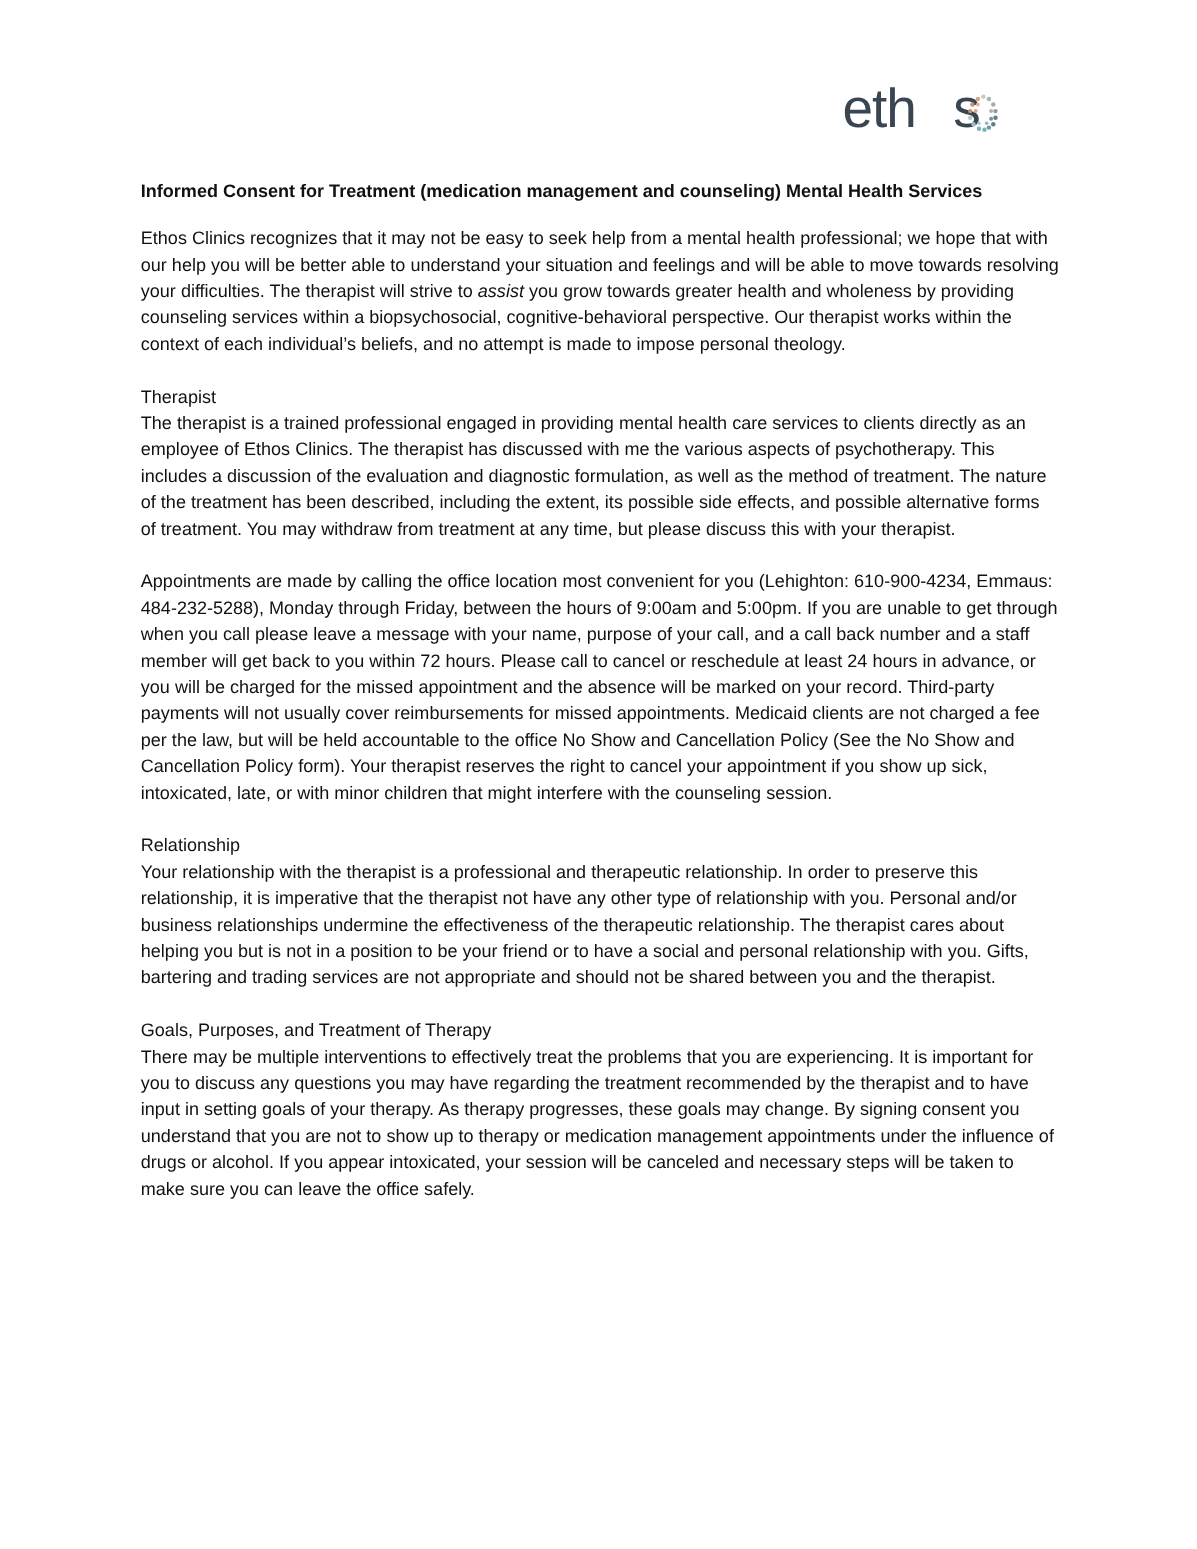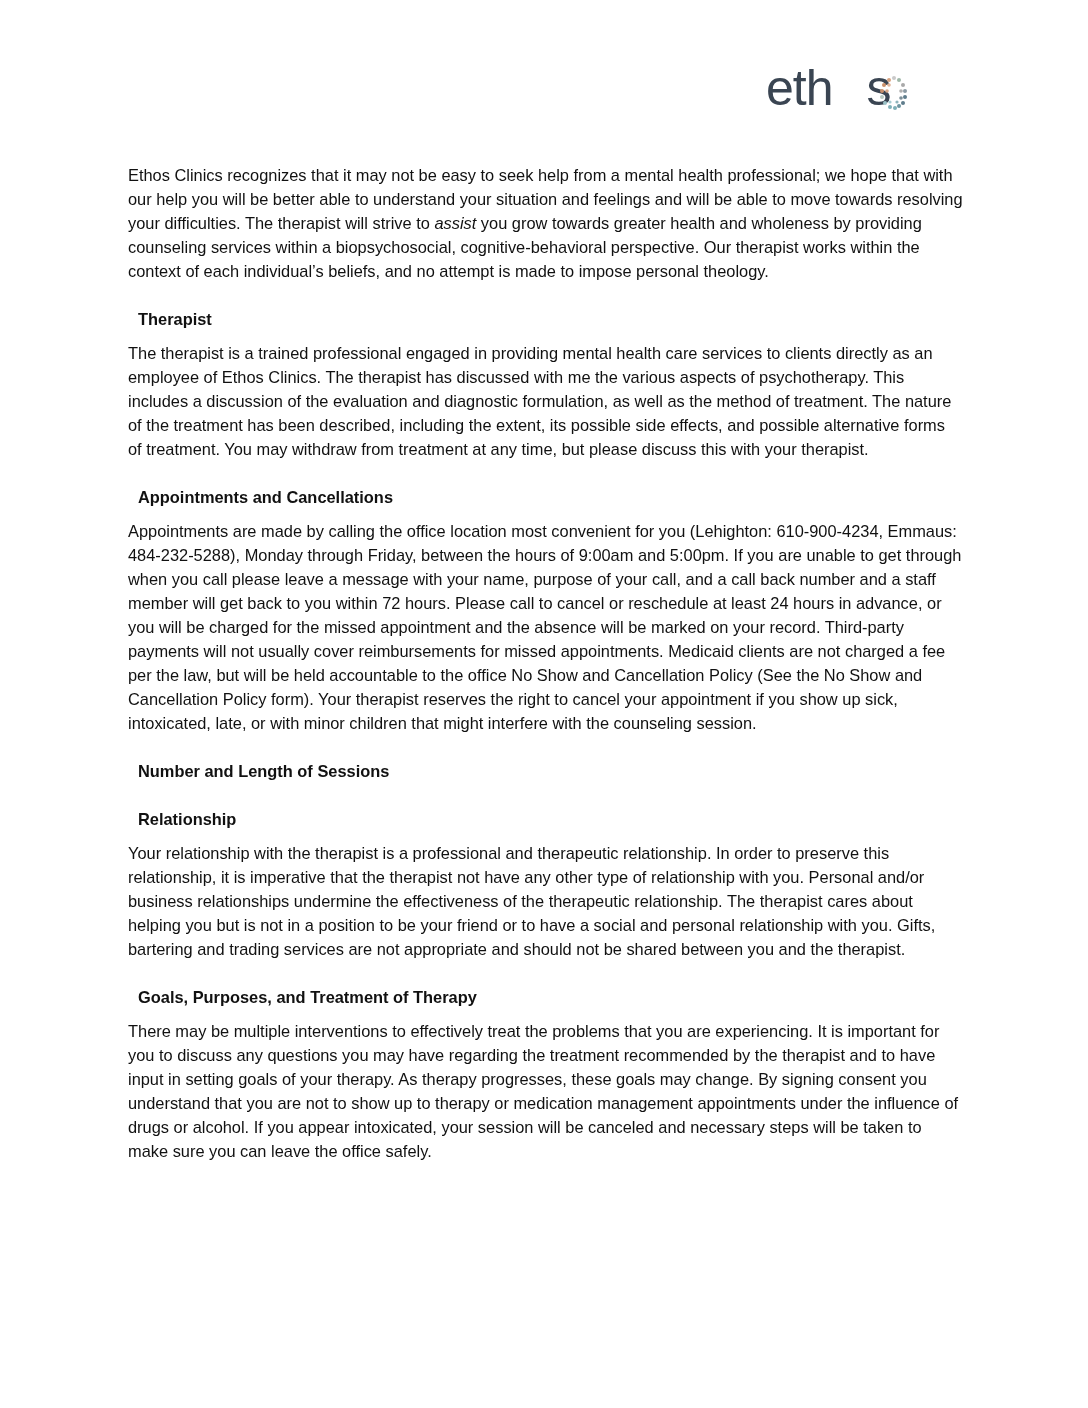--- a/index.html
+++ b/index.html
@@ -1,27 +1,27 @@
 <!DOCTYPE html>
 <html><head>
 <meta charset="utf-8">
 <style>
   html, body { margin: 0; padding: 0; background: #ffffff; }
   body { width: 1088px; height: 1408px; position: relative; overflow: hidden;
          font-family: "Liberation Sans", sans-serif; color: #111111; }
-  .logo { position: absolute; left: 766px; top: 66px; width: 170px; height: 50px; }
+  .logo { position: absolute; left: 766px; top: 76px; width: 170px; height: 50px; }
   .logo-text { position: absolute; left: 0; top: -6px; font-size: 50px; color: #3a4552;
                font-family: "Liberation Sans", sans-serif; letter-spacing: -1px; line-height: 56px; }
   .logo-text .o-slot { display: inline-block; width: 34px; }
   .logo-dots { position: absolute; left: 111px; top: 8px; width: 34px; height: 40px; }
   .page { position: absolute; left: 128px; top: 163px; width: 835px; }
   .title { font-weight: bold; font-size: 16.4px; line-height: 22px; margin: 0 0 20px 0; }
   .para { font-size: 16.4px; line-height: 24px; margin: 0; }
   .section { margin-top: 24px; }
-  .heading { font-weight: bold; font-size: 16.4px; line-height: 24px; margin: 10px; }
+  .heading { font-weight: normal; font-size: 16.4px; line-height: 24px; margin: 0; }
   em { font-style: italic; }
 </style>
 </head>
 <body>
 
 <div class="logo">
   <div class="logo-text"><span>eth</span><span class="o-slot"></span><span>s</span></div>
   <svg class="logo-dots" viewBox="0 0 34 40">
     <g>
       <circle cx="12" cy="6" r="2" fill="#d7a27f"></circle>
@@ -42,35 +42,34 @@
       <circle cx="13" cy="33" r="2" fill="#7fb0b8"></circle>
       <circle cx="18" cy="34" r="2" fill="#7fb0b8"></circle>
       <circle cx="22" cy="32" r="2" fill="#6e95a0"></circle>
       <circle cx="13" cy="28" r="1.6" fill="#a8cdd2"></circle>
       <circle cx="20" cy="28" r="1.6" fill="#8fb5bd"></circle>
     </g>
   </svg>
 </div>
 
 <div class="page">
+  <h1 class="title">Informed Consent for Treatment (medication management and counseling) Mental Health Services</h1>
 
   <p class="para"><span>Ethos Clinics recognizes that it may not be easy to seek help from a mental health professional; we hope that with our help you will be better able to understand your situation and feelings and will be able to move towards resolving your difficulties. The therapist will strive to </span><em>assist</em><span> you grow towards greater health and wholeness by providing counseling services within a biopsychosocial, cognitive-behavioral perspective. Our therapist works within the context of each individual’s beliefs, and no attempt is made to impose personal theology.</span></p>
 
   <div class="section">
     <h2 class="heading">Therapist</h2>
     <p class="para">The therapist is a trained professional engaged in providing mental health care services to clients directly as an employee of Ethos Clinics. The therapist has discussed with me the various aspects of psychotherapy. This includes a discussion of the evaluation and diagnostic formulation, as well as the method of treatment. The nature of the treatment has been described, including the extent, its possible side effects, and possible alternative forms of treatment. You may withdraw from treatment at any time, but please discuss this with your therapist.</p>
   </div>
 
   <div class="section">
-    <h2 class="heading">Appointments and Cancellations</h2>
     <p class="para">Appointments are made by calling the office location most convenient for you (Lehighton: 610-900-4234, Emmaus: 484-232-5288), Monday through Friday, between the hours of 9:00am and 5:00pm. If you are unable to get through when you call please leave a message with your name, purpose of your call, and a call back number and a staff member will get back to you within 72 hours. Please call to cancel or reschedule at least 24 hours in advance, or you will be charged for the missed appointment and the absence will be marked on your record. Third-party payments will not usually cover reimbursements for missed appointments. Medicaid clients are not charged a fee per the law, but will be held accountable to the office No Show and Cancellation Policy (See the No Show and Cancellation Policy form). Your therapist reserves the right to cancel your appointment if you show up sick, intoxicated, late, or with minor children that might interfere with the counseling session.</p>
   </div>
 
   <div class="section">
-    <h2 class="heading">Number and Length of Sessions</h2>
   </div>
 
   <div class="section">
     <h2 class="heading">Relationship</h2>
     <p class="para">Your relationship with the therapist is a professional and therapeutic relationship. In order to preserve this relationship, it is imperative that the therapist not have any other type of relationship with you. Personal and/or business relationships undermine the effectiveness of the therapeutic relationship. The therapist cares about helping you but is not in a position to be your friend or to have a social and personal relationship with you. Gifts, bartering and trading services are not appropriate and should not be shared between you and the therapist.</p>
   </div>
 
   <div class="section">
     <h2 class="heading">Goals, Purposes, and Treatment of Therapy</h2>
     <p class="para">There may be multiple interventions to effectively treat the problems that you are experiencing. It is important for you to discuss any questions you may have regarding the treatment recommended by the therapist and to have input in setting goals of your therapy. As therapy progresses, these goals may change. By signing consent you understand that you are not to show up to therapy or medication management appointments under the influence of drugs or alcohol. If you appear intoxicated, your session will be canceled and necessary steps will be taken to make sure you can leave the office safely.</p>

